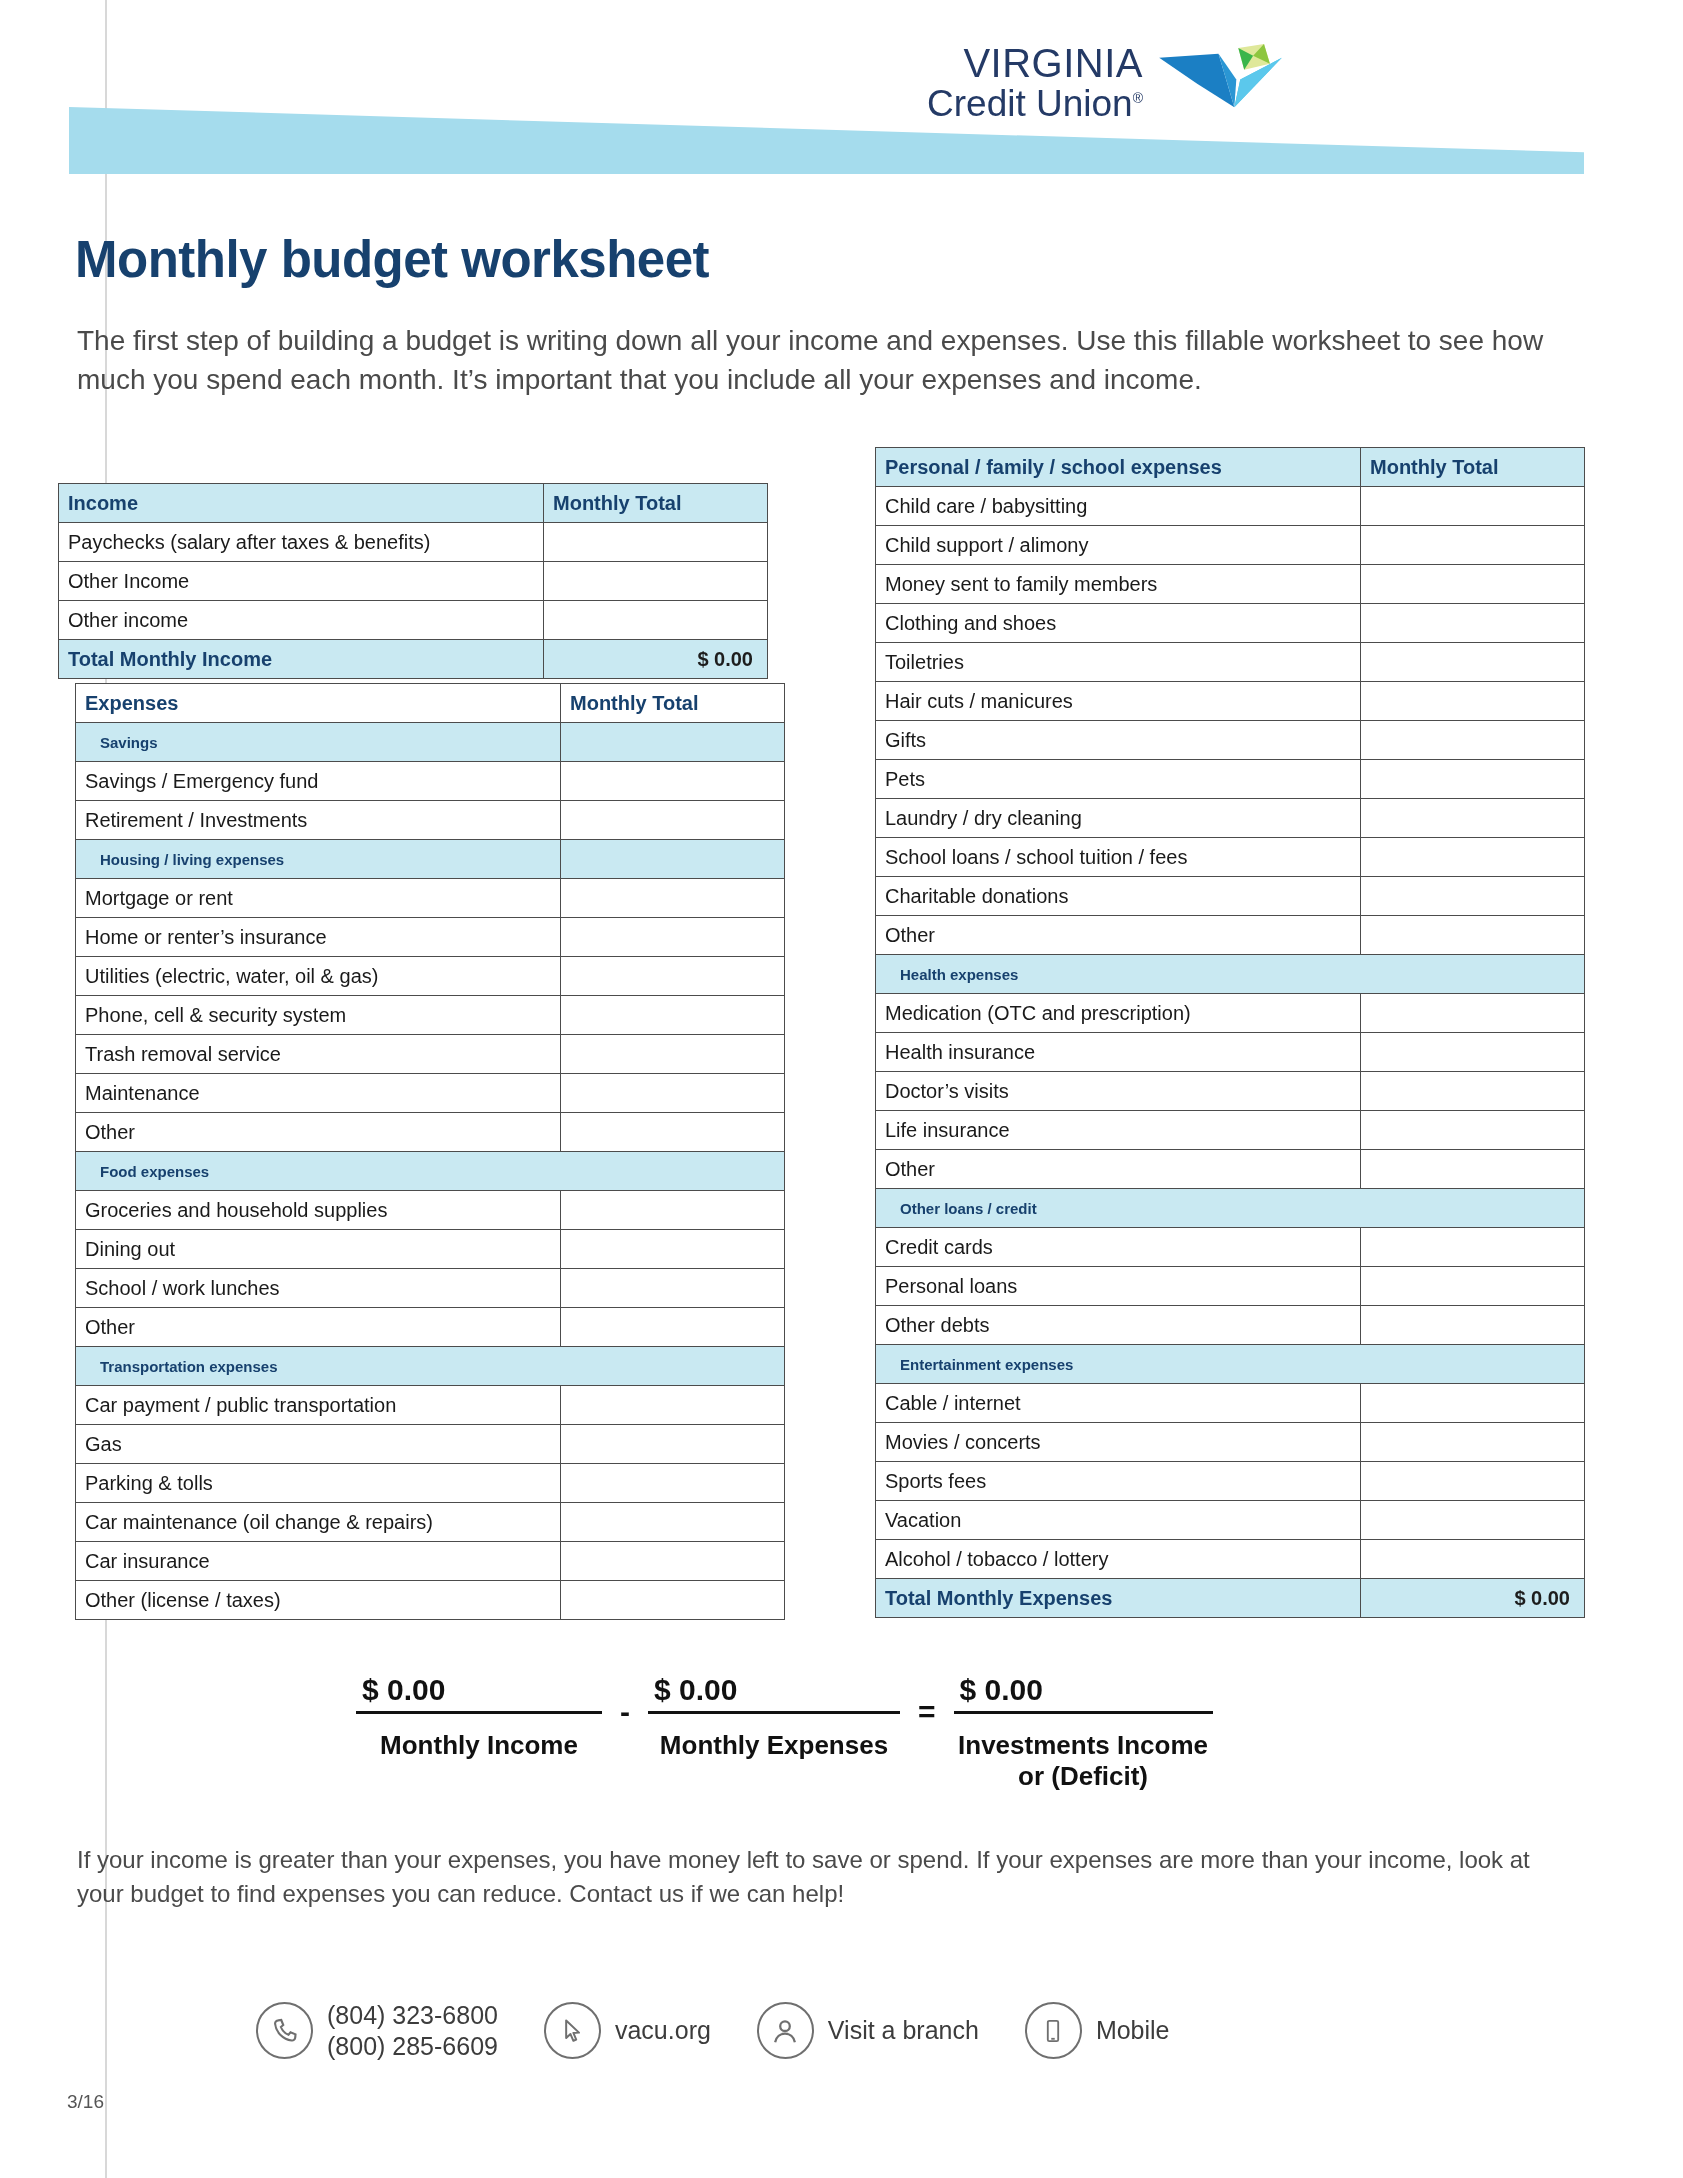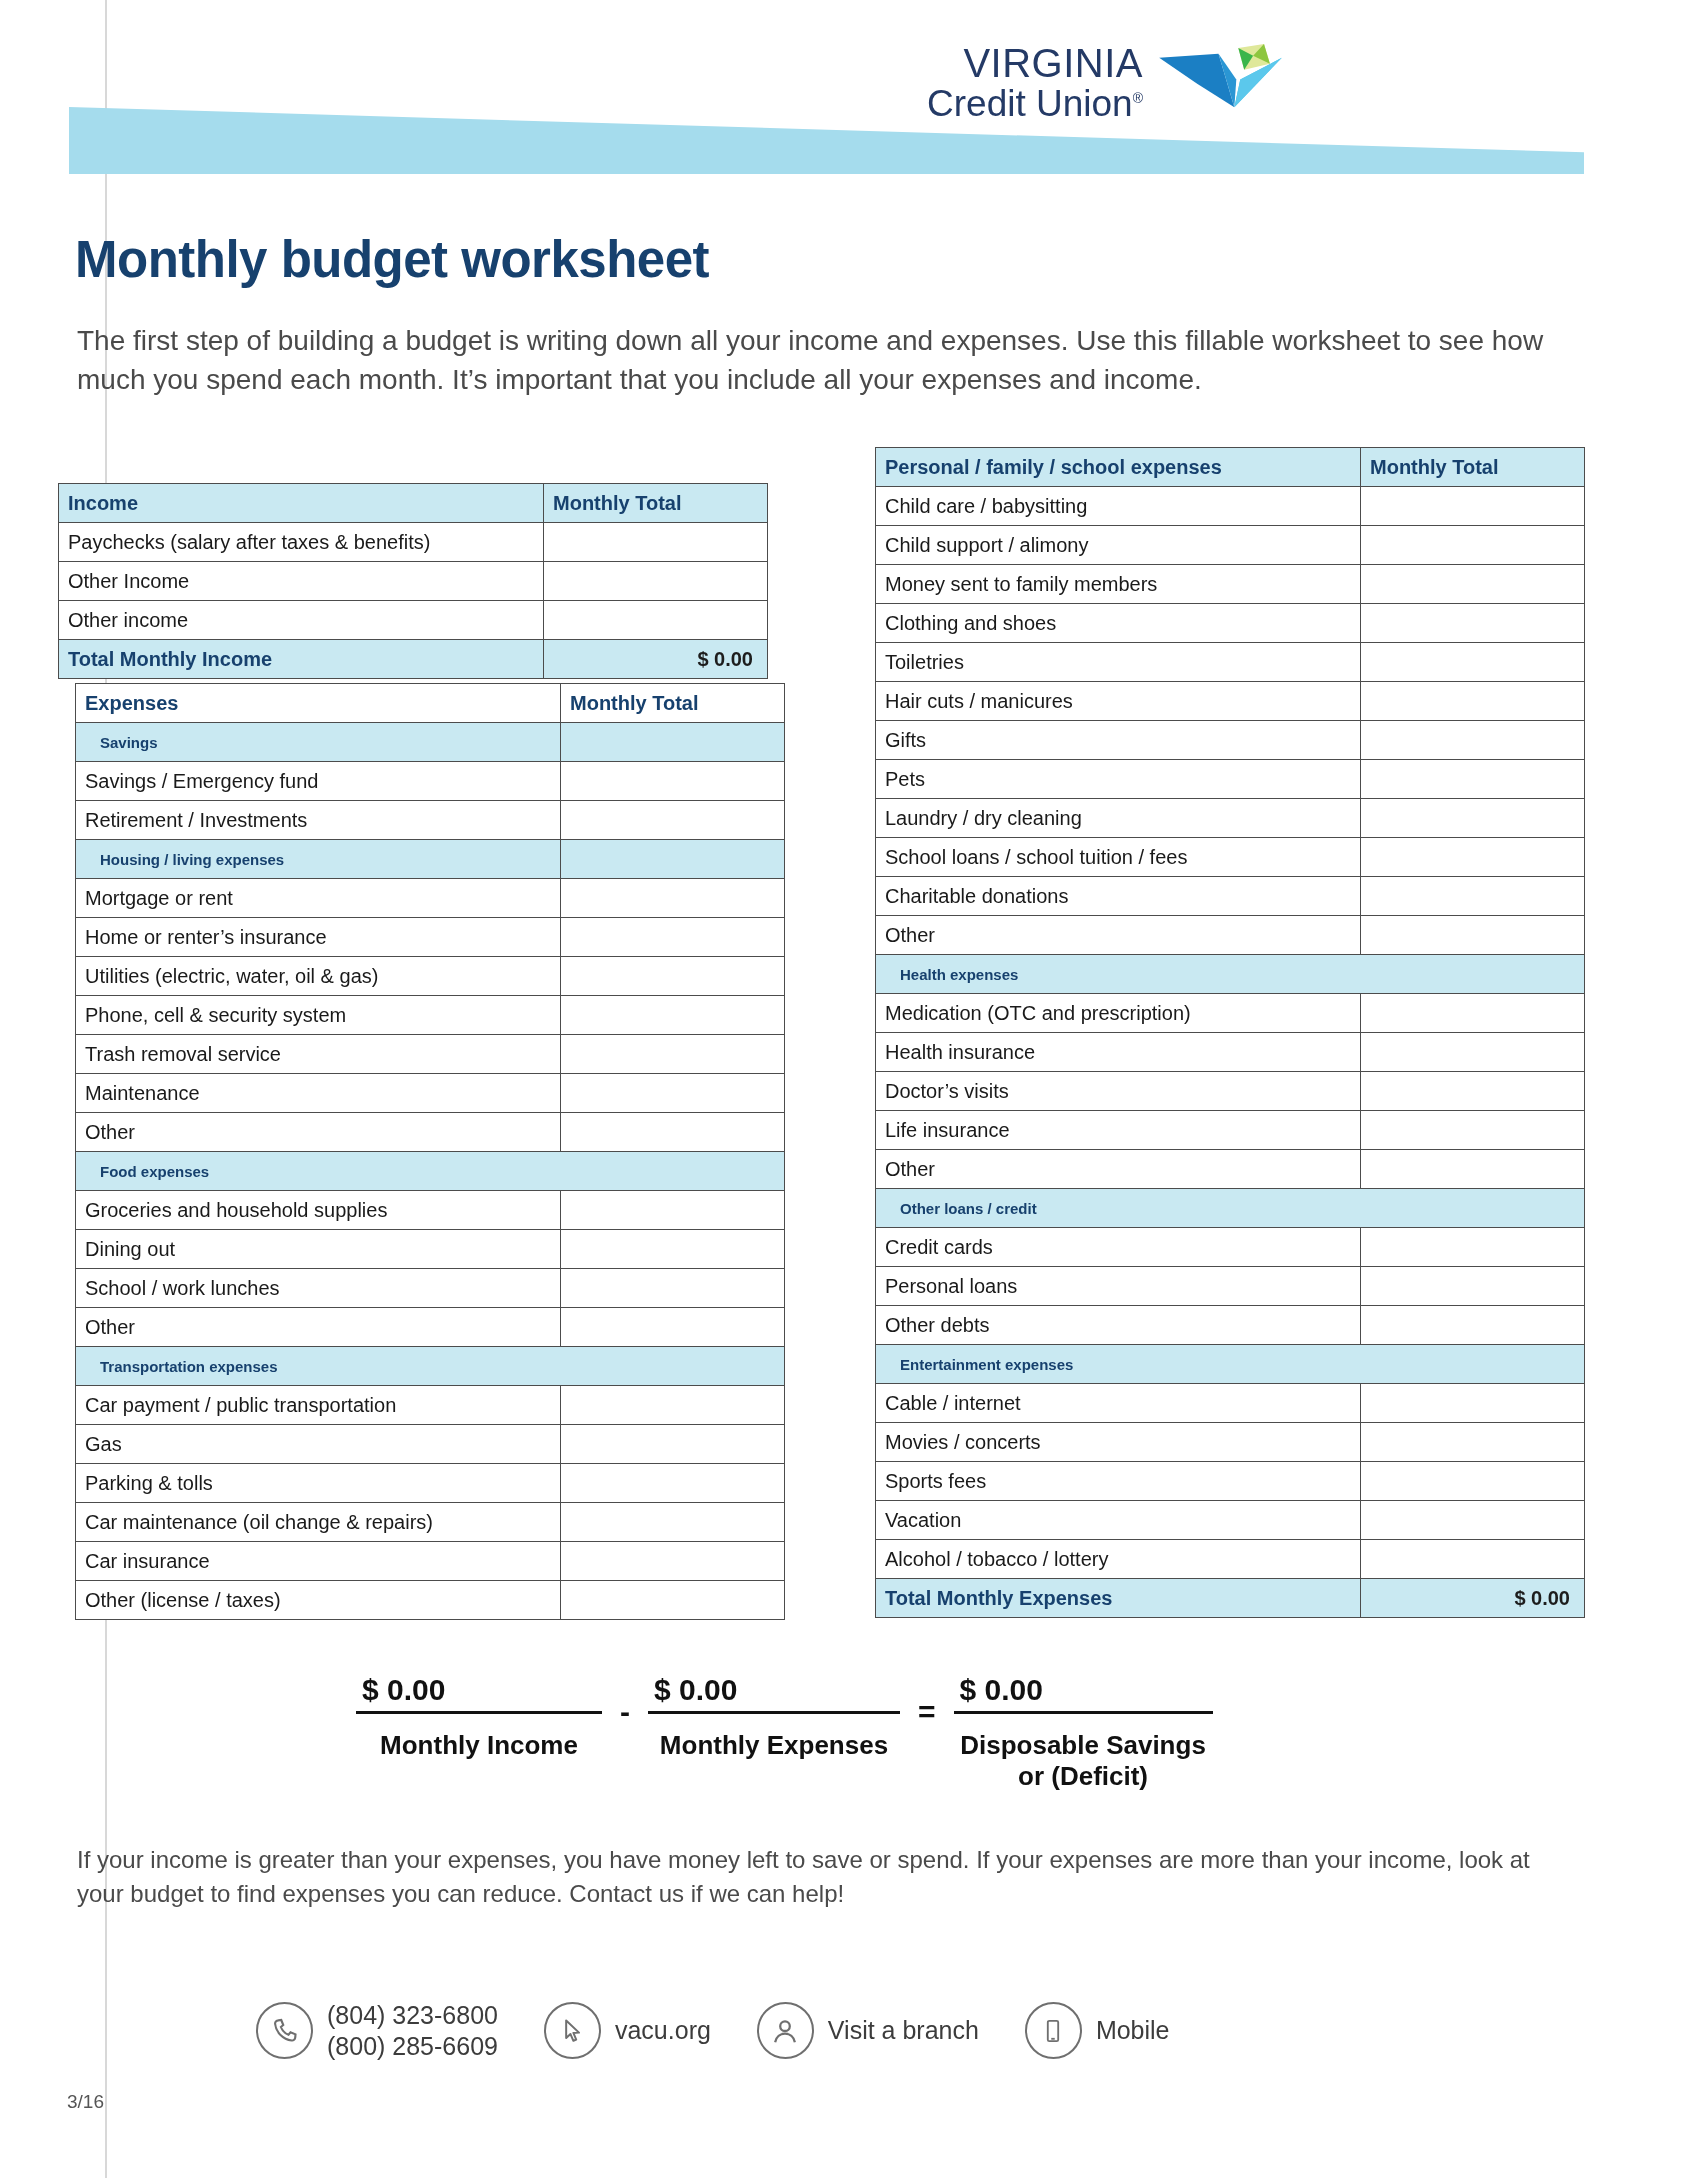--- a/index.html
+++ b/index.html
@@ -567,21 +567,21 @@
       <div class="frac-bar"></div>
       <div class="frac-den">Monthly Expenses</div>
     </div>
 
     <div class="op">=</div>
 
     <div class="frac frac-3">
       <div class="frac-num">$ 0.00</div>
       <div class="frac-bar"></div>
       <div class="frac-den">
-        <span>Disposable Savings</span><br>
+        <span>Investments Income</span><br>
         <span>or (Deficit)</span>
       </div>
     </div>
   </div>
 
   <p class="footnote">If your income is greater than your expenses, you have money left to save or spend. If your expenses are more than your income, look at your budget to find expenses you can reduce. Contact us if we can help!</p>
 
   <div class="contact-bar">
 
     <div class="contact-item">

